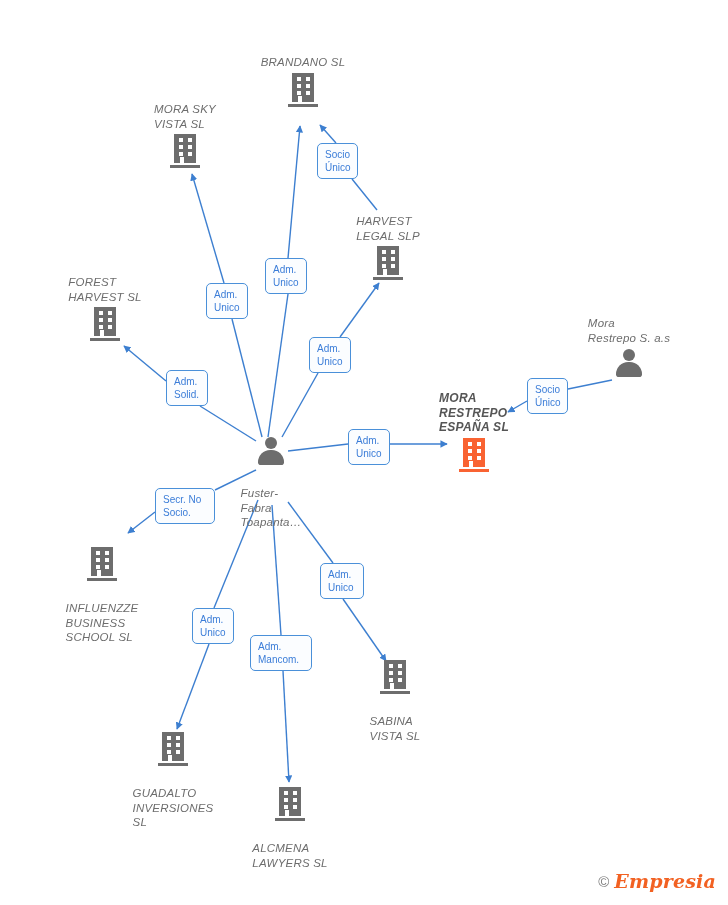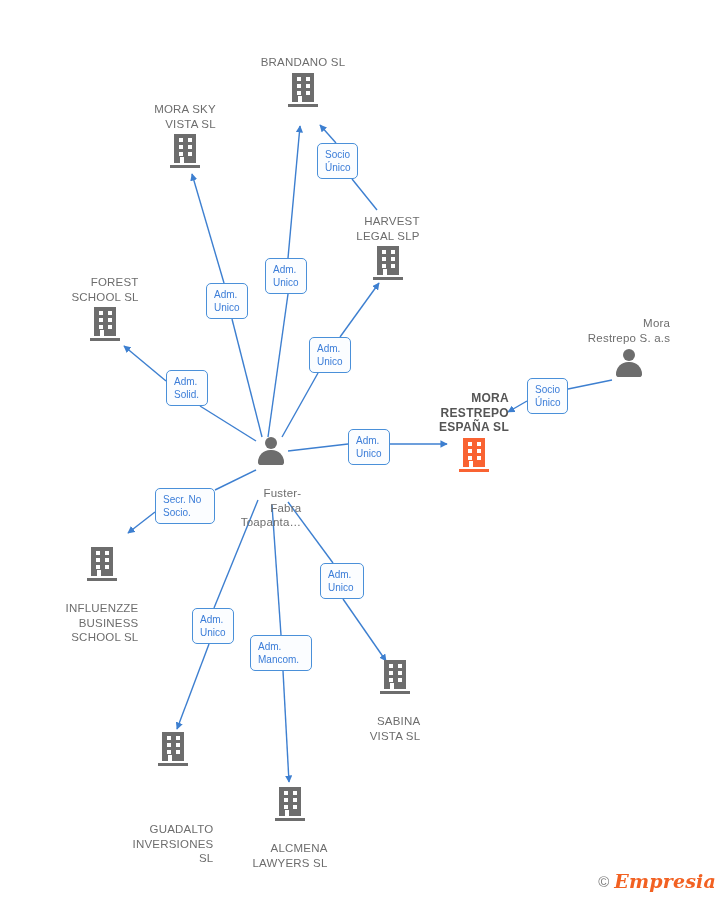--- a/index.html
+++ b/index.html
@@ -7,22 +7,22 @@
     width:728px;height:905px;
     font-family:"Liberation Sans","DejaVu Sans",sans-serif;
     -webkit-font-smoothing:antialiased;
   }
   #canvas{position:relative;width:728px;height:905px;overflow:hidden;background:#fff;}
   #edges{position:absolute;left:0;top:0;width:728px;height:905px;}
 
   
   .node{position:absolute;display:flex;flex-direction:column;align-items:center;}
   .node .caption{
-    color:#6d6d6d;font-size:11.5px;line-height:14.5px;text-align:right;
-    letter-spacing:.2px;white-space:pre-line;
+    color:#6d6d6d;font-size:11.5px;line-height:14.5px;text-align:left;
+    letter-spacing:.2px;white-space:pre-line;font-style:italic;
   }
   .node.focus .caption{color:#555;font-weight:bold;letter-spacing:.3px;font-size:12px;}
   .node.cap-top .caption{order:-1;margin-bottom:3px;}
   .node.cap-bottom .caption{margin-top:20px;}
 
   
   .bldg{width:30px;height:34px;position:relative;}
   .bldg .body{
     position:absolute;left:4px;top:0;width:22px;height:29px;
     background:var(--c);
@@ -166,21 +166,21 @@
           <div class="base"></div>
           <div class="win" style="left:8.5px;top:4px"></div>
           <div class="win" style="left:17.5px;top:4px"></div>
           <div class="win" style="left:8.5px;top:11px"></div>
           <div class="win" style="left:17.5px;top:11px"></div>
           <div class="win" style="left:8.5px;top:18px"></div>
           <div class="win" style="left:17.5px;top:18px"></div>
           <div class="door"></div>
         </div>
         <div class="caption">FOREST
-SCHOOL  SL</div>
+HARVEST  SL</div>
       </div>
       <div class="node cap-top" style="left: 559px; top: 316px; width: 140px;">
         <div class="person" style="--c: #6d6d6d;">
           <div class="head"></div>
           <div class="torso"></div>
         </div>
         <div class="caption">Mora
 Restrepo S. a.s</div>
       </div>
       <div class="node cap-top focus" style="left: 404px; top: 391px; width: 140px;">
@@ -232,21 +232,21 @@
           <div class="win" style="left:17.5px;top:4px"></div>
           <div class="win" style="left:8.5px;top:11px"></div>
           <div class="win" style="left:17.5px;top:11px"></div>
           <div class="win" style="left:8.5px;top:18px"></div>
           <div class="win" style="left:17.5px;top:18px"></div>
           <div class="door"></div>
         </div>
         <div class="caption">SABINA
 VISTA  SL</div>
       </div>
-      <div class="node cap-bottom" style="left: 103px; top: 732px; width: 140px; gap: 36px;">
+      <div class="node cap-bottom" style="left: 103px; top: 732px; width: 140px;">
         <div class="bldg" style="--c: #6d6d6d;">
           <div class="body"></div>
           <div class="base"></div>
           <div class="win" style="left:8.5px;top:4px"></div>
           <div class="win" style="left:17.5px;top:4px"></div>
           <div class="win" style="left:8.5px;top:11px"></div>
           <div class="win" style="left:17.5px;top:11px"></div>
           <div class="win" style="left:8.5px;top:18px"></div>
           <div class="win" style="left:17.5px;top:18px"></div>
           <div class="door"></div>

